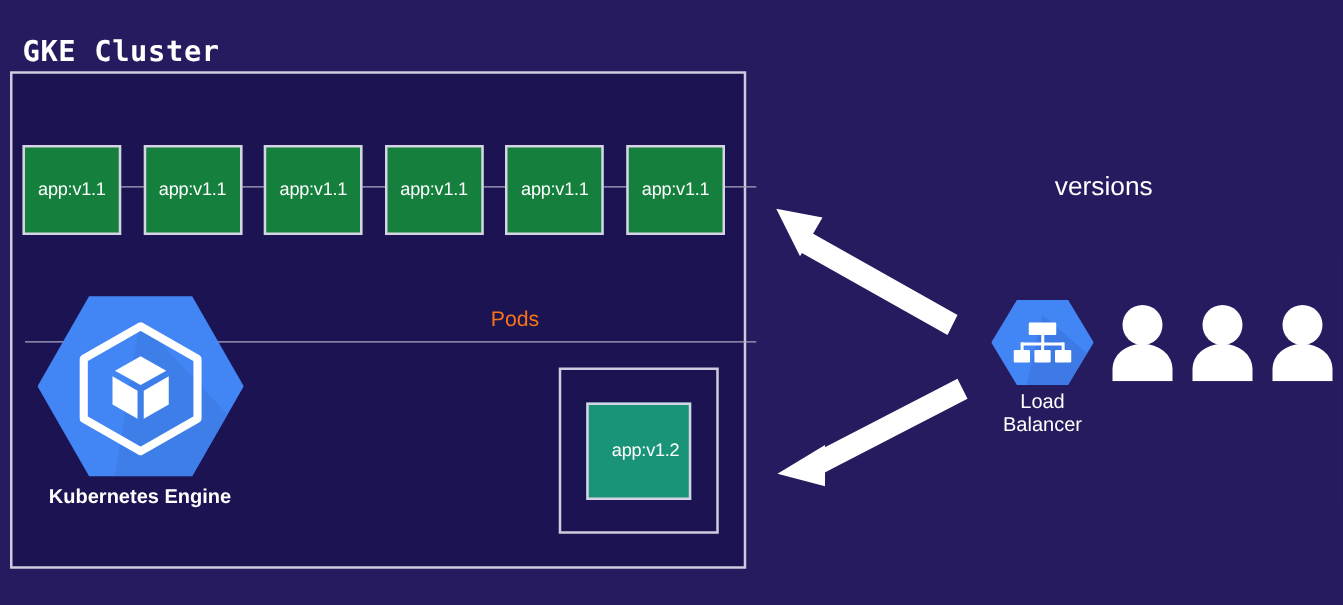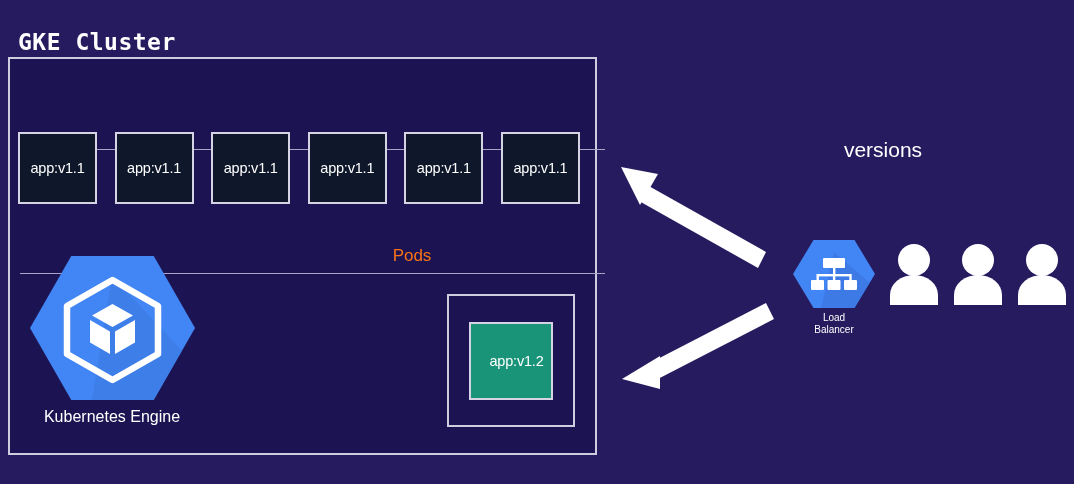--- a/index.html
+++ b/index.html
@@ -63,32 +63,31 @@
     left: 18px;
     top: 116px;
     width: 562px;
     height: 72px;
     display: flex;
     justify-content: space-between;
   }
   .pod {
     width: 79px;
     height: 72px;
-    background: #0f172a;
+    background: #15803d;
     border: 2px solid #d6d3e4;
     box-sizing: border-box;
     display: flex;
     align-items: center;
     justify-content: center;
     color: #ffffff;
     font-size: 14.5px;
     line-height: 1;
     letter-spacing: -0.2px;
     white-space: nowrap;
-    margin-top: 16px;
   }
 
   
   .pods-caption {
     position: absolute;
     left: 380px;
     top: 246px;
     width: 64px;
     text-align: center;
     color: #f97316;
@@ -123,23 +122,24 @@
     font-size: 14.5px;
     white-space: nowrap;
     letter-spacing: -0.2px;
     padding-left: 11px;
   }
 
   
   .gke-logo-block {
     position: absolute;
     left: 22px;
-    top: 252px;
+    top: 233px;
     width: 180px;
     text-align: center;
+    font-weight: bold;
   }
   .hexagon-wrap {
     position: relative;
     width: 165px;
     height: 152px;
     margin: 0 auto;
   }
   .hex-svg { display: block; }
   .logo-caption {
     margin-top: 4px;
@@ -180,21 +180,21 @@
   }
   .lb-hex-wrap {
     position: relative;
     width: 82px;
     height: 72px;
     margin: 0 auto;
   }
   .lb-caption {
     margin-top: 2px;
     color: #ffffff;
-    font-size: 10px;
+    font-size: 16px;
     line-height: 1.2;
   }
 
   
   .users {
     position: absolute;
     left: 888px;
     top: 243px;
     width: 180px;
     height: 62px;

